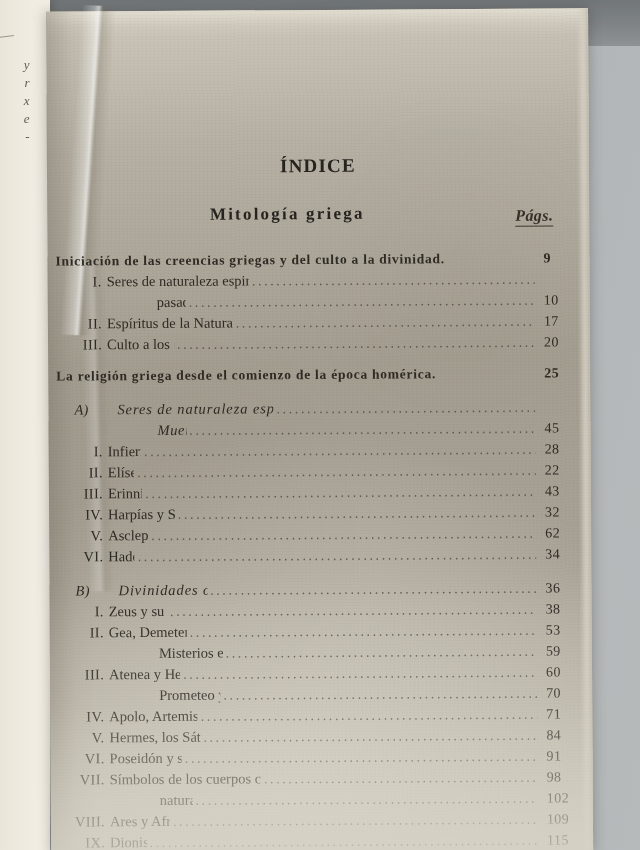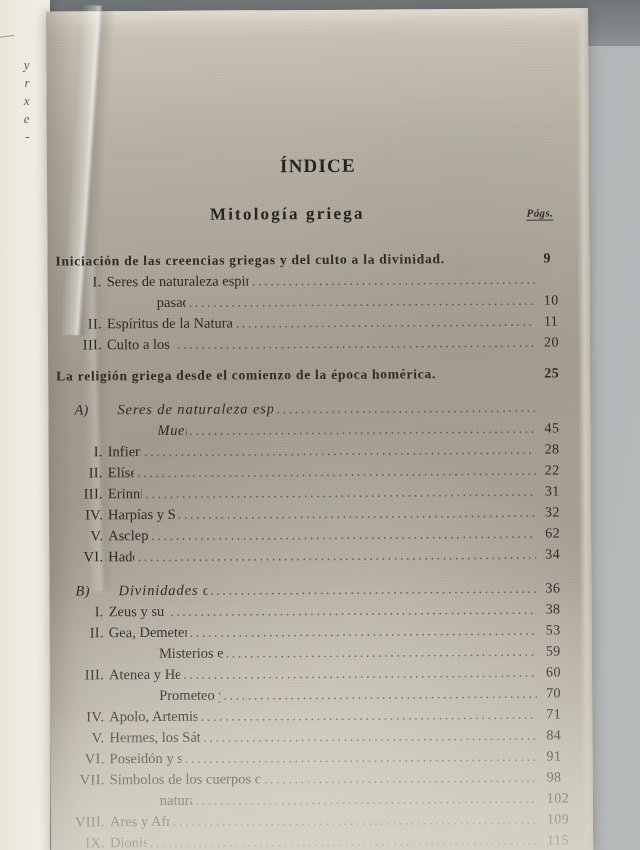--- a/index.html
+++ b/index.html
@@ -183,21 +183,21 @@
     text-align: center;
     font-size: 17px;
     font-weight: bold;
     letter-spacing: 2.2px;
     color: #272420;
   }
   .pags-label {
     position: absolute;
     right: 36px;
     top: 4px;
-    font-size: 11px;
+    font-size: 16px;
     font-style: italic;
     font-weight: bold;
     letter-spacing: .4px;
     border-bottom: 1px solid #3b362e;
     padding-bottom: 1px;
     color: #332f28;
   }
 
   .toc {
     position: absolute;
@@ -341,21 +341,21 @@
           <div class="row cont">
             <span class="num"></span>
             <span class="title">pasados</span>
             <span class="leaders">..........................................................................................</span>
             <span class="page">10</span>
           </div>
           <div class="row">
             <span class="num">II.</span>
             <span class="title">Espíritus de la Naturaleza y divinidades</span>
             <span class="leaders">..........................................................................................</span>
-            <span class="page">11</span>
+            <span class="page">17</span>
           </div>
           <div class="row">
             <span class="num">III.</span>
             <span class="title">Culto a los dioses</span>
             <span class="leaders">..........................................................................................</span>
             <span class="page">20</span>
           </div>
           <div class="row section">
             <span class="title">La religión griega desde el comienzo de la época homérica.</span>
             <span class="leaders"></span>
@@ -382,21 +382,21 @@
           <div class="row">
             <span class="num">II.</span>
             <span class="title">Elíseo</span>
             <span class="leaders">..........................................................................................</span>
             <span class="page">22</span>
           </div>
           <div class="row">
             <span class="num">III.</span>
             <span class="title">Erinnias</span>
             <span class="leaders">..........................................................................................</span>
-            <span class="page">31</span>
+            <span class="page">43</span>
           </div>
           <div class="row">
             <span class="num">IV.</span>
             <span class="title">Harpías y Sirenas</span>
             <span class="leaders">..........................................................................................</span>
             <span class="page">32</span>
           </div>
           <div class="row">
             <span class="num">V.</span>
             <span class="title">Asclepios</span>

